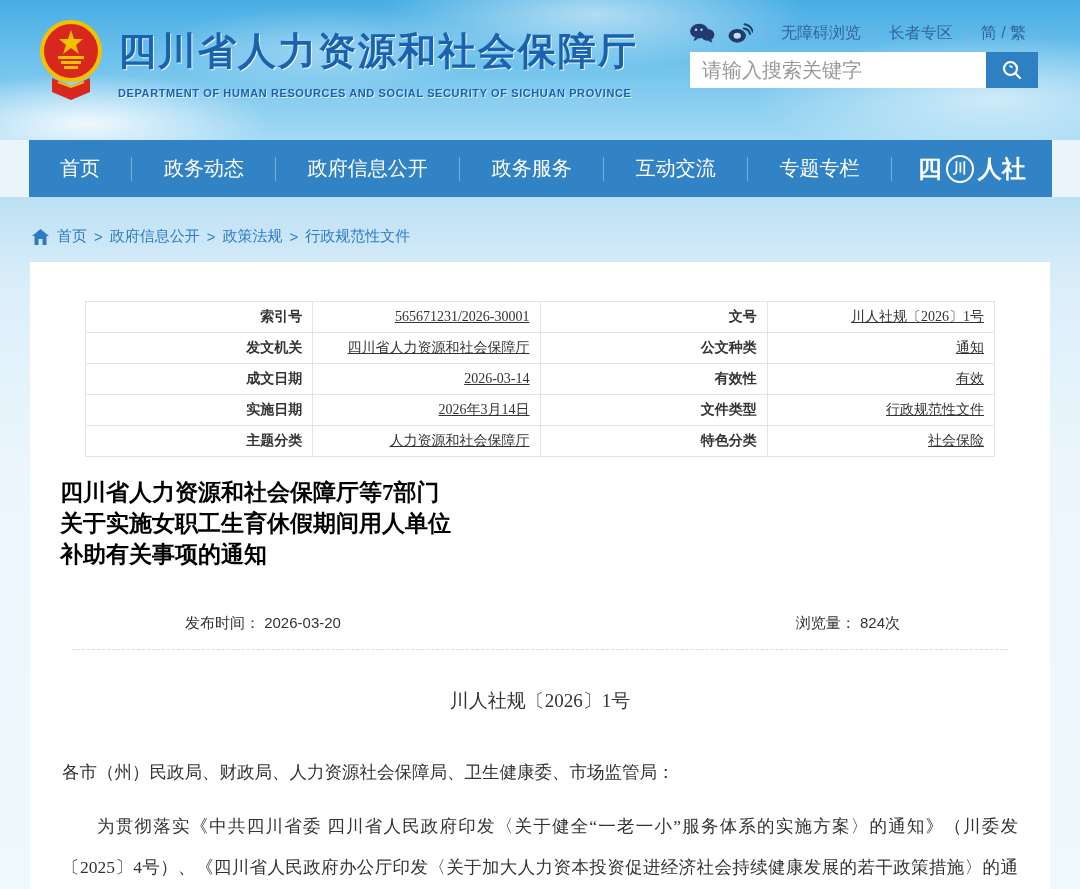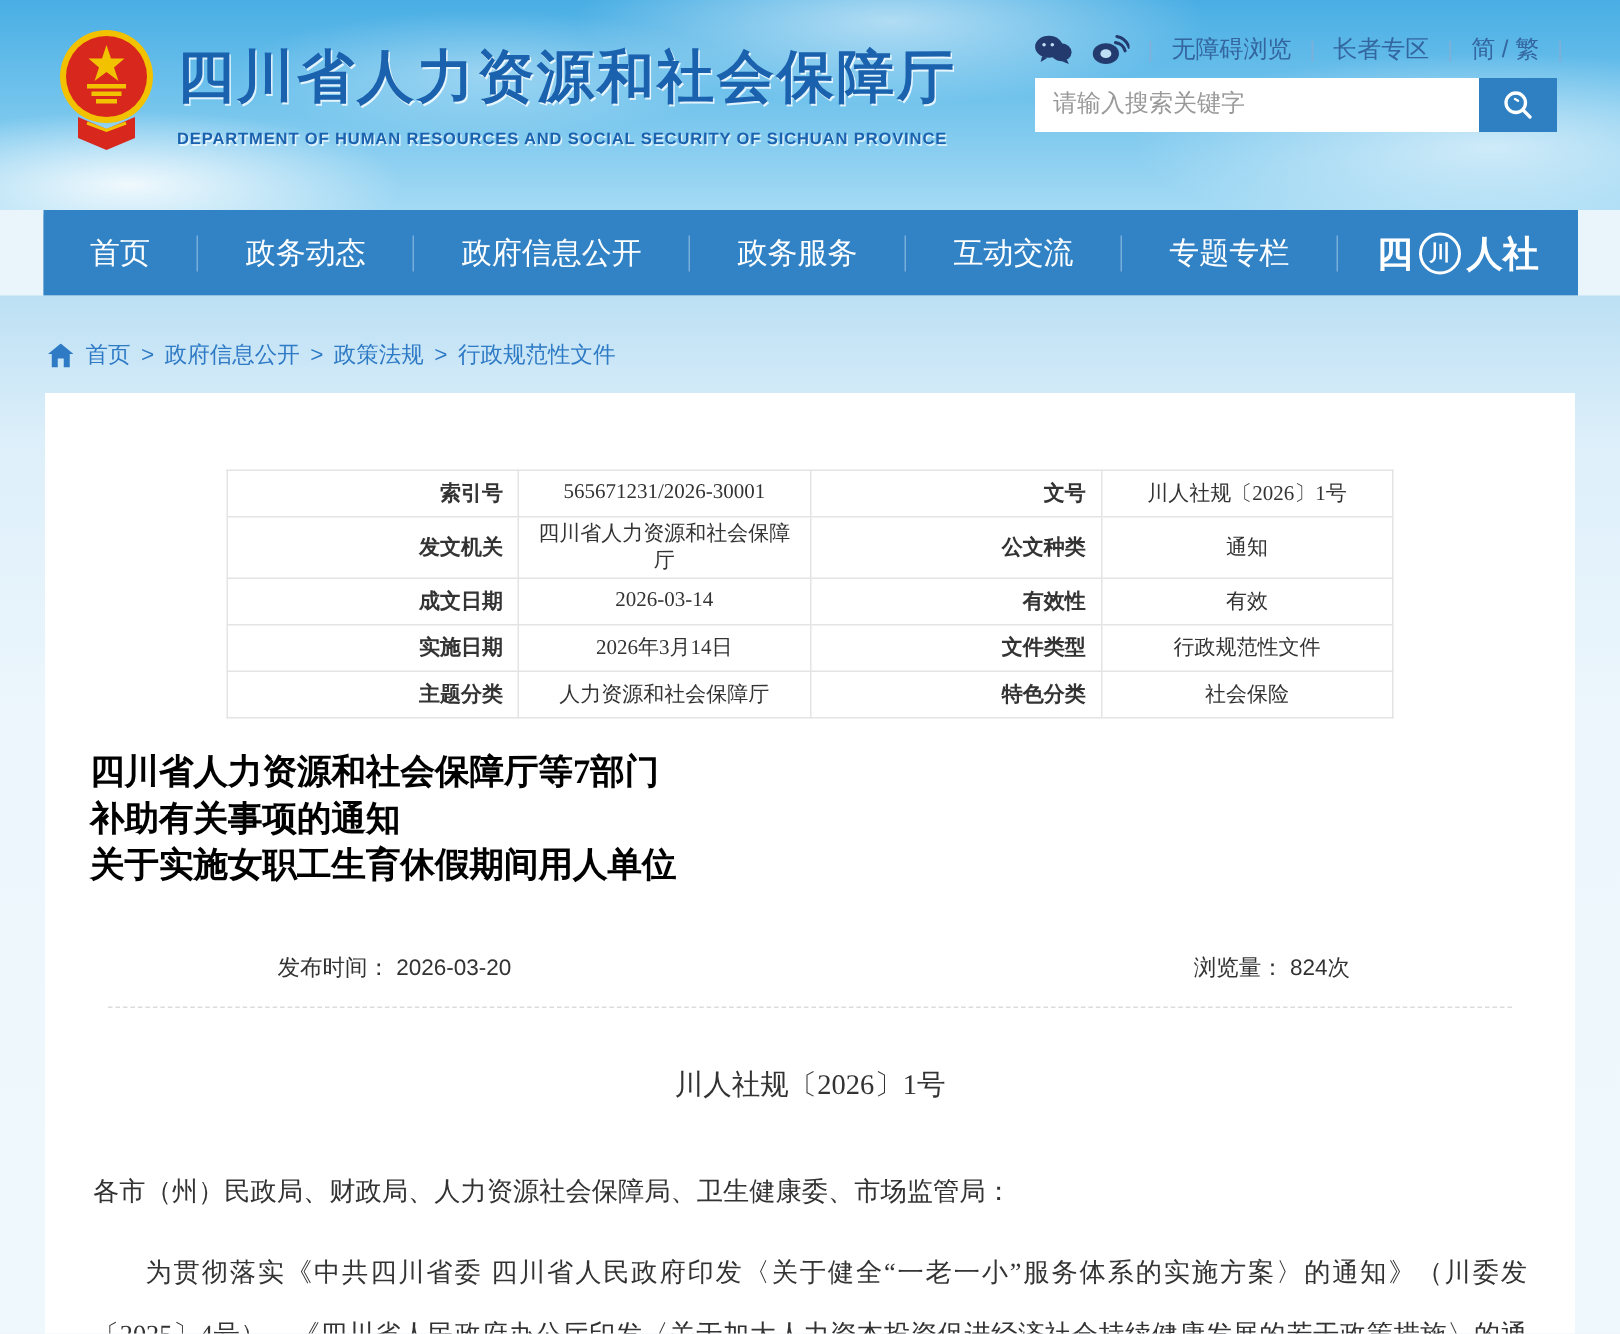--- a/index.html
+++ b/index.html
@@ -28,21 +28,21 @@
   }
 
   .top-utility { position:absolute; right:38px; top:22px; display:flex; align-items:center; gap:12px;
     font-size:16px; color:#33659f; }
   .top-utility a { color:#33659f; text-decoration:none; }
   .top-utility .divider { color:#7fb0d8; font-size:15px; }
   .util-icon { width:26px; height:22px; display:inline-block; }
 
   .search-bar { position:absolute; right:42px; top:52px; display:flex; }
   .search-input { width:296px; height:36px; border:none; outline:none; padding:0 12px;
-    font-size:16px; color:#333; background:#fff; }
+    font-size:20px; color:#333; background:#fff; }
   .search-input::placeholder { color:#999; }
   .search-btn { width:52px; height:36px; background:#2f80c3; border:none; cursor:pointer;
     display:flex; align-items:center; justify-content:center; }
 
   
   .nav { width:1023px; margin:0 auto; height:57px; background:#3183c6; display:flex; align-items:center;
     box-shadow:0 3px 0 rgba(27,94,152,.35); }
   .nav-item { flex:1 1 auto; text-align:center; color:#fff; font-size:20px; cursor:pointer; white-space:nowrap; padding:0 10px; }
   .nav-sep { width:1px; height:24px; background:rgba(255,255,255,.35); }
   .nav-logo { flex:1.2 1 auto; display:flex; align-items:center; justify-content:center; gap:4px;
@@ -54,25 +54,25 @@
   .below-nav { height:692px; background:linear-gradient(180deg,#bce0f4 0%, #ddeffa 14%, #ecf6fc 40%, #eff8fd 100%); }
   .breadcrumb { width:1020px; margin:0 auto; padding:30px 2px 0 2px; display:flex; align-items:center;
     font-size:15px; color:#2e7ac5; }
   .breadcrumb a { color:#2e7ac5; text-decoration:none; cursor:pointer; }
   .breadcrumb .sep { margin:0 7px; color:#2e7ac5; }
   .home-icon { width:17px; height:16px; margin-right:8px; }
 
   
   .panel { width:1020px; margin:16px auto 0; background:#fff; min-height:630px; padding:35px 30px 40px; }
 
-  table.meta { width:778px; margin:16px auto; border-collapse:collapse; table-layout:fixed;
+  table.meta { width:910px; margin:4px auto; border-collapse:collapse; table-layout:fixed;
     font-size:14px; color:#333; }
   table.meta td { border:1px solid #e4e4e4; height:31px; padding:2px 10px; }
   td.mlabel { width:25%; text-align:right; font-weight:bold; background:#fff; }
-  td.mvalue { width:25%; text-align:center; font-family:"Liberation Serif", serif; }
+  td.mvalue { width:25%; text-align:right; font-family:"Liberation Serif", serif;text-decoration:underline; }
 
   .doc-title { margin-top:20px; text-align:left; font-family:"Liberation Serif", serif;
     font-weight:bold; font-size:23px; line-height:31px; color:#000; }
 
   .doc-meta-row { margin:22px 0 0; padding:0 120px 0 125px; display:flex; justify-content:space-between;
     font-size:15px; color:#333; }
   .doc-meta-row .grp { white-space:nowrap;margin-top:22px; }
   .font-ctl span.size { cursor:pointer; margin:0 3px; }
 
   .dash-divider { margin:16px 12px 0; border-top:1px dashed #dcdcdc; }
@@ -209,22 +209,22 @@
         <td class="mlabel">主题分类</td>
         <td class="mvalue">人力资源和社会保障厅</td>
         <td class="mlabel">特色分类</td>
         <td class="mvalue">社会保险</td>
       </tr>
     </tbody>
       </table>
 
     <h1 class="doc-title">
       <div>四川省人力资源和社会保障厅等7部门</div>
+      <div>关于实施女职工生育休假期间用人单位</div>
       <div>补助有关事项的通知</div>
-      <div>关于实施女职工生育休假期间用人单位</div>
     </h1>
 
     <div class="doc-meta-row">
       <div class="grp">
         <span>发布时间：</span>
         <span>2026-03-20</span>
       </div>
       <div class="grp">
         <span>浏览量：</span>
         <span>824次</span>

